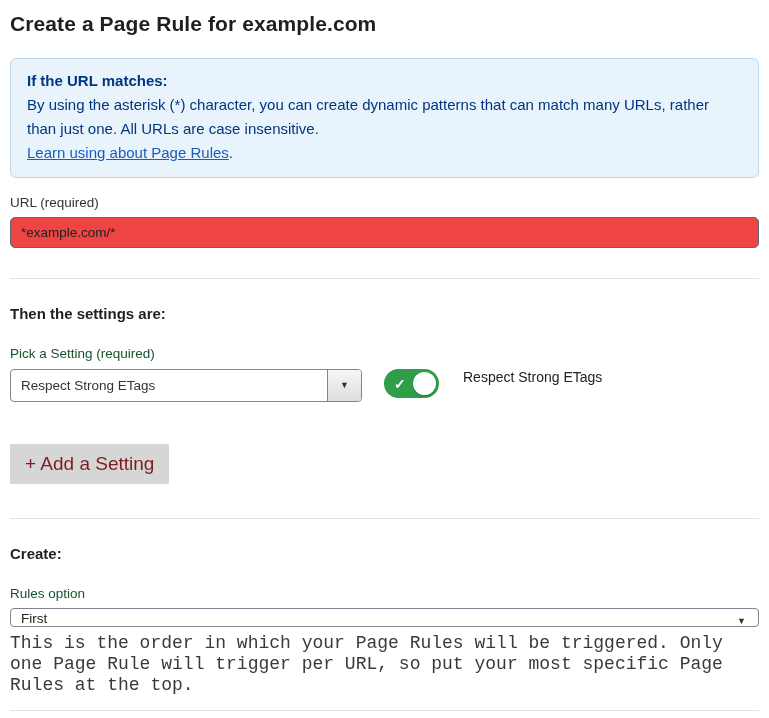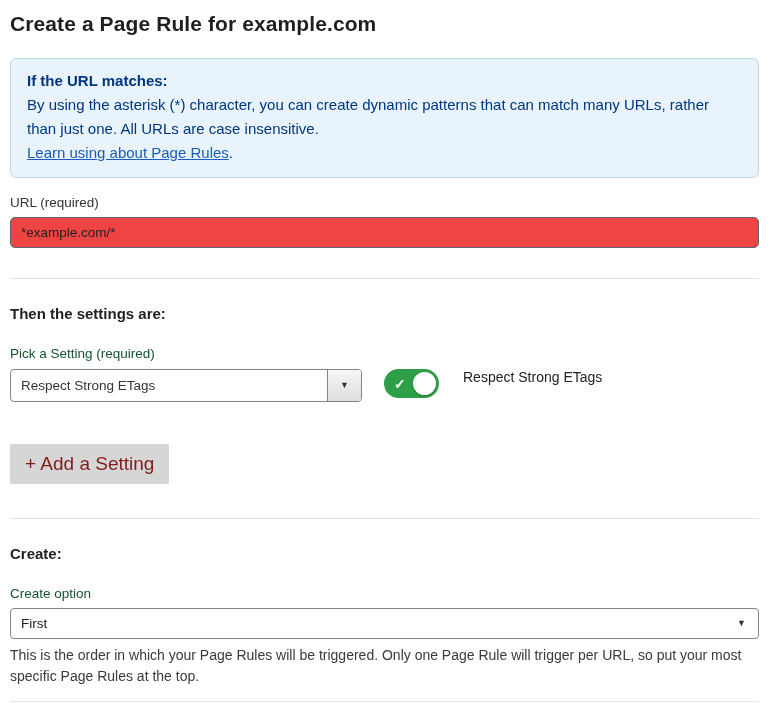--- a/index.html
+++ b/index.html
@@ -162,46 +162,47 @@
     color: #7f1d1d;
     background: #d6d6d6;
     padding: 9px 15px;
     cursor: pointer;
   }
   .add-setting-btn { margin-top: 42px; }
 
   .order-select {
     margin-top: 7px;
     width: 100%;
-    height: 31px;
+    height: 19px;
     border: 1px solid #7e8490;
     border-radius: 4px;
     background: #fff;
     display: flex;
-    align-items: center;
+    align-items: flex-end;
     cursor: pointer;
   }
   .order-select-value {
     flex: 1;
     font-size: 13.5px;
     color: #222;
     padding-left: 10px;
   }
   .order-select-caret {
     padding-right: 12px;
     display: flex;
     align-items: center;
   }
 
   .help-text {
     margin-top: 6px;
-    font-size: 14px;
+    font-size: 18px;
     line-height: 21px;
     color: #3a3a3a;
     max-width: 745px;
+    font-family: Liberation Mono, monospace;
   }
 </style>
 </head>
 <body>
 
 <div class="container">
 
   <h1 class="page-title">Create a Page Rule for example.com</h1>
 
   <div class="info-box">
@@ -236,21 +237,21 @@
 
     <div class="toggle-label">Respect Strong ETags</div>
   </div>
 
   <button class="btn add-setting-btn">+ Add a Setting</button>
 
   <hr class="divider divider-2">
 
   <div class="section-heading">Create:</div>
 
-  <div class="sub-label">Create option</div>
+  <div class="sub-label">Rules option</div>
 
   <div class="order-select">
     <div class="order-select-value">First</div>
     <div class="order-select-caret">
       <span class="caret-glyph">▼</span>
     </div>
   </div>
 
   <div class="help-text">This is the order in which your Page Rules will be triggered. Only one Page Rule will trigger per URL, so put your most specific Page Rules at the top.</div>
 

